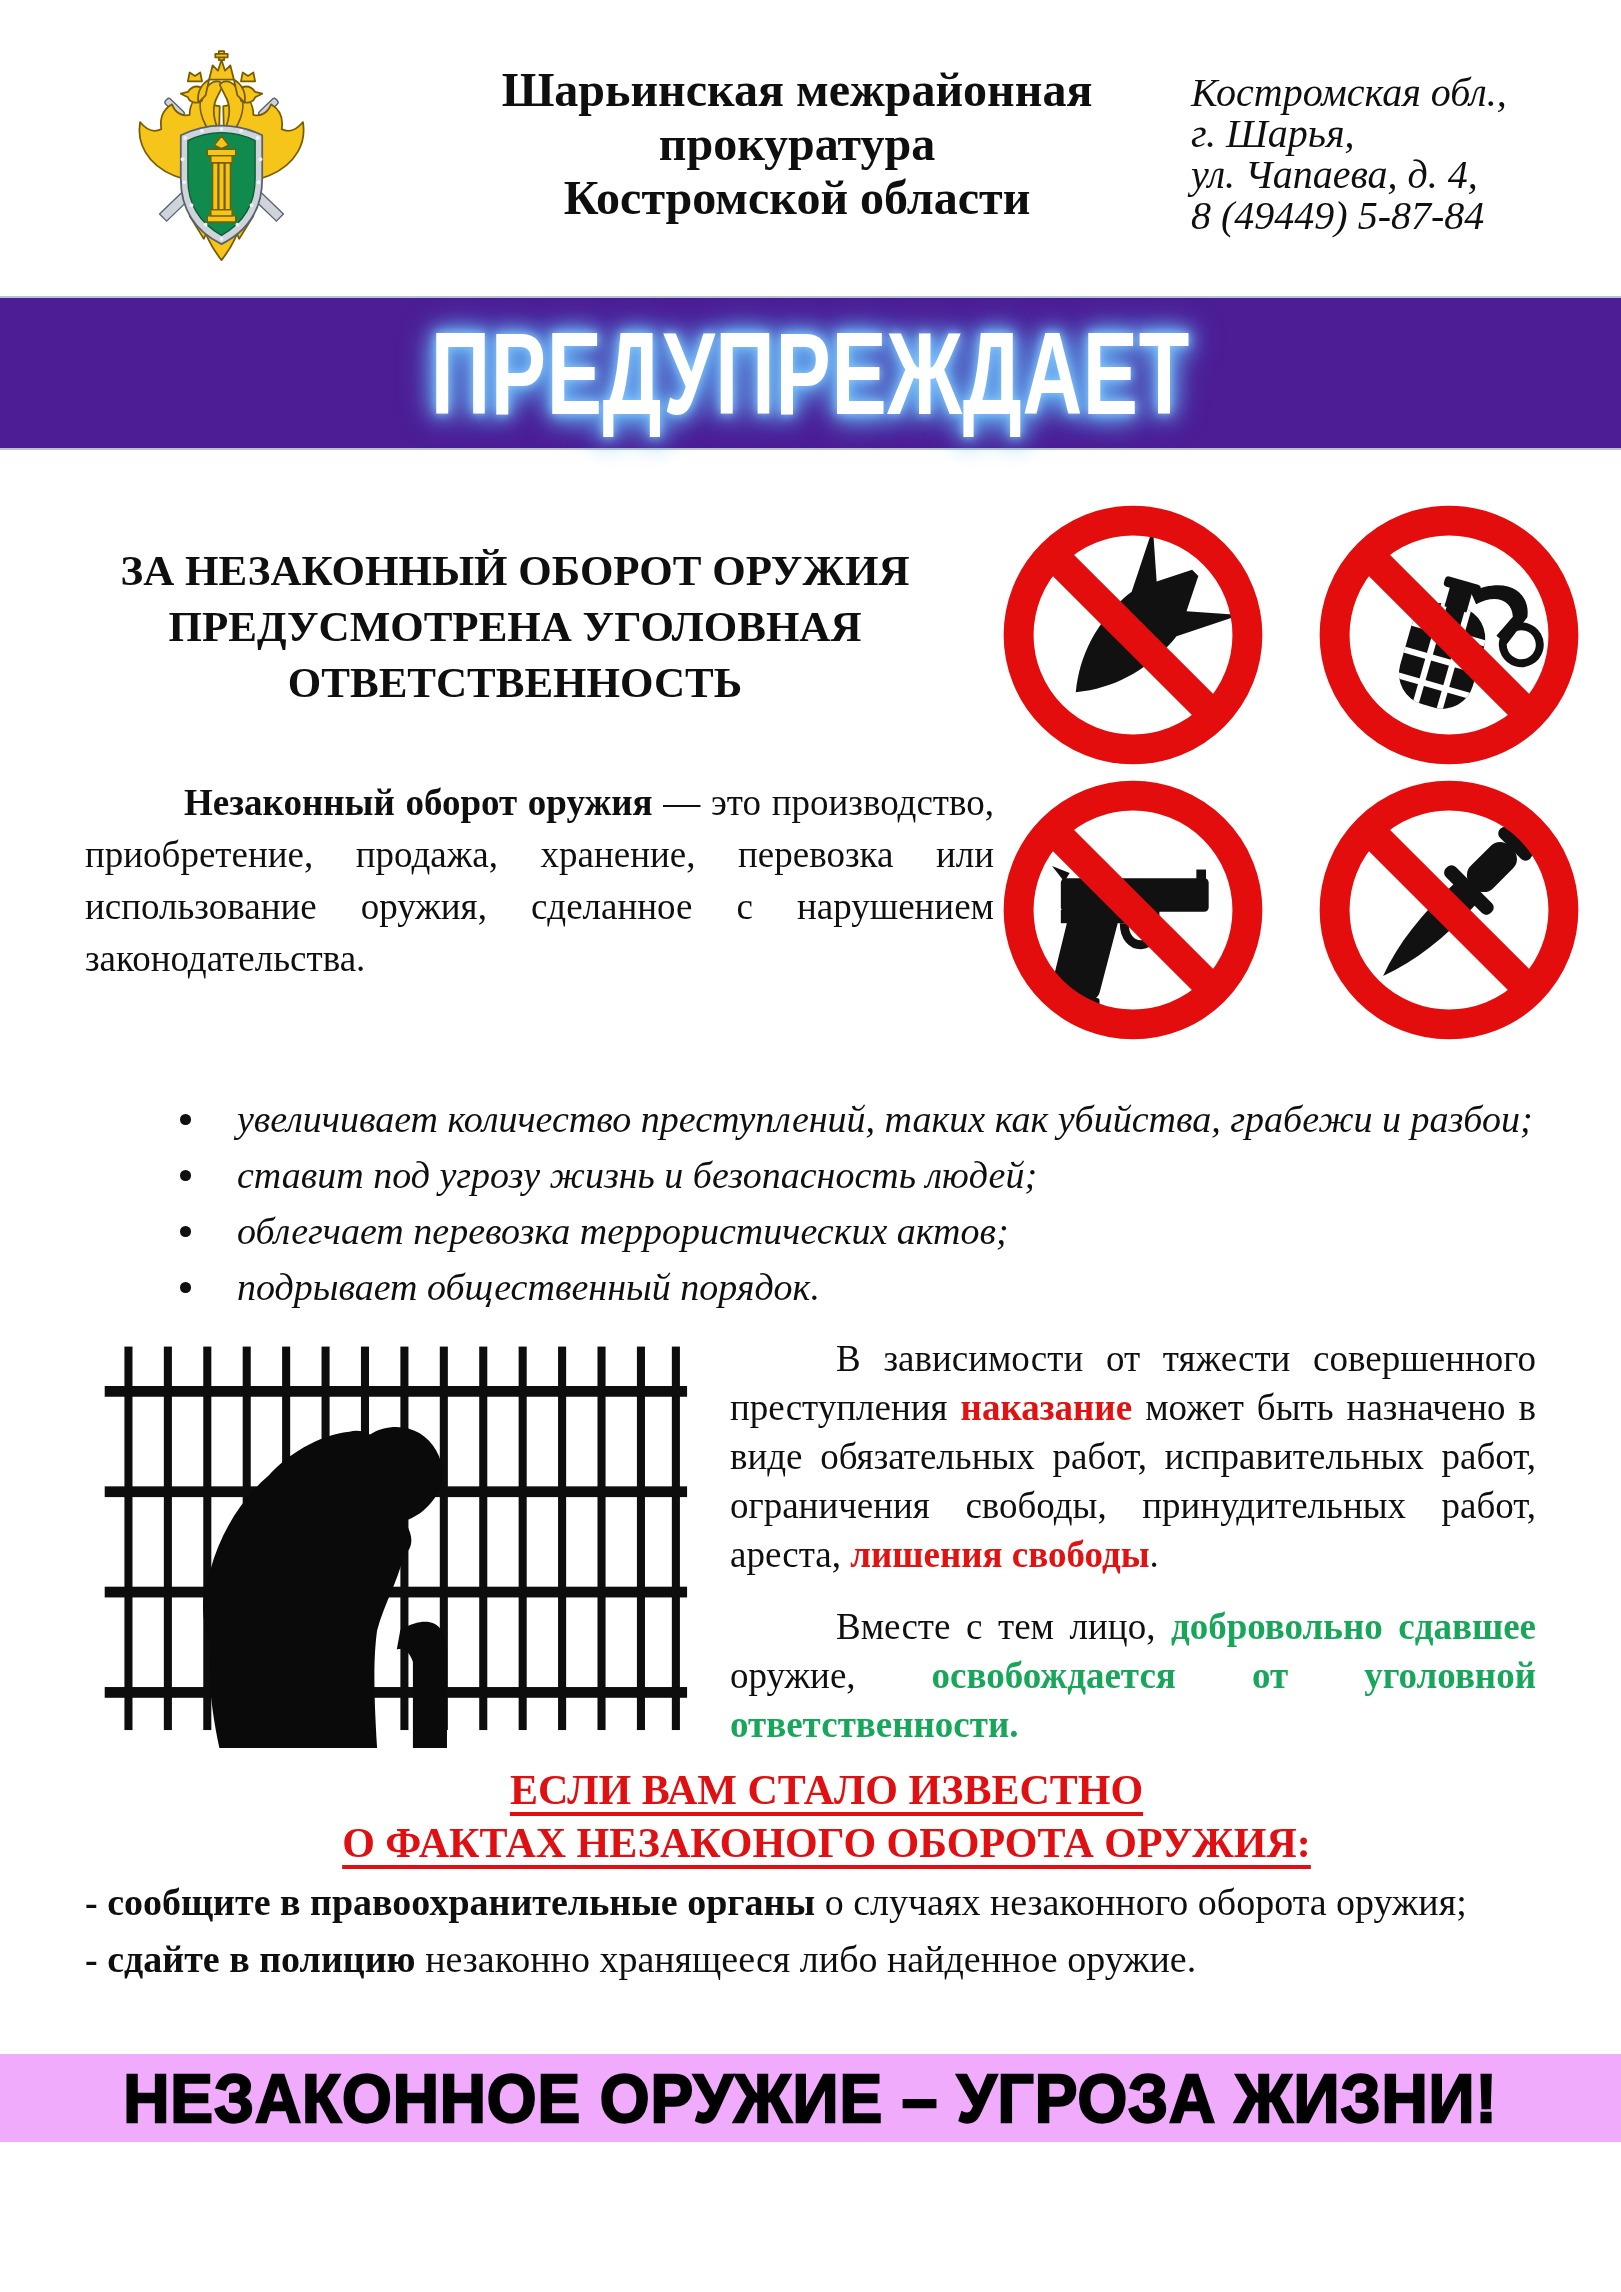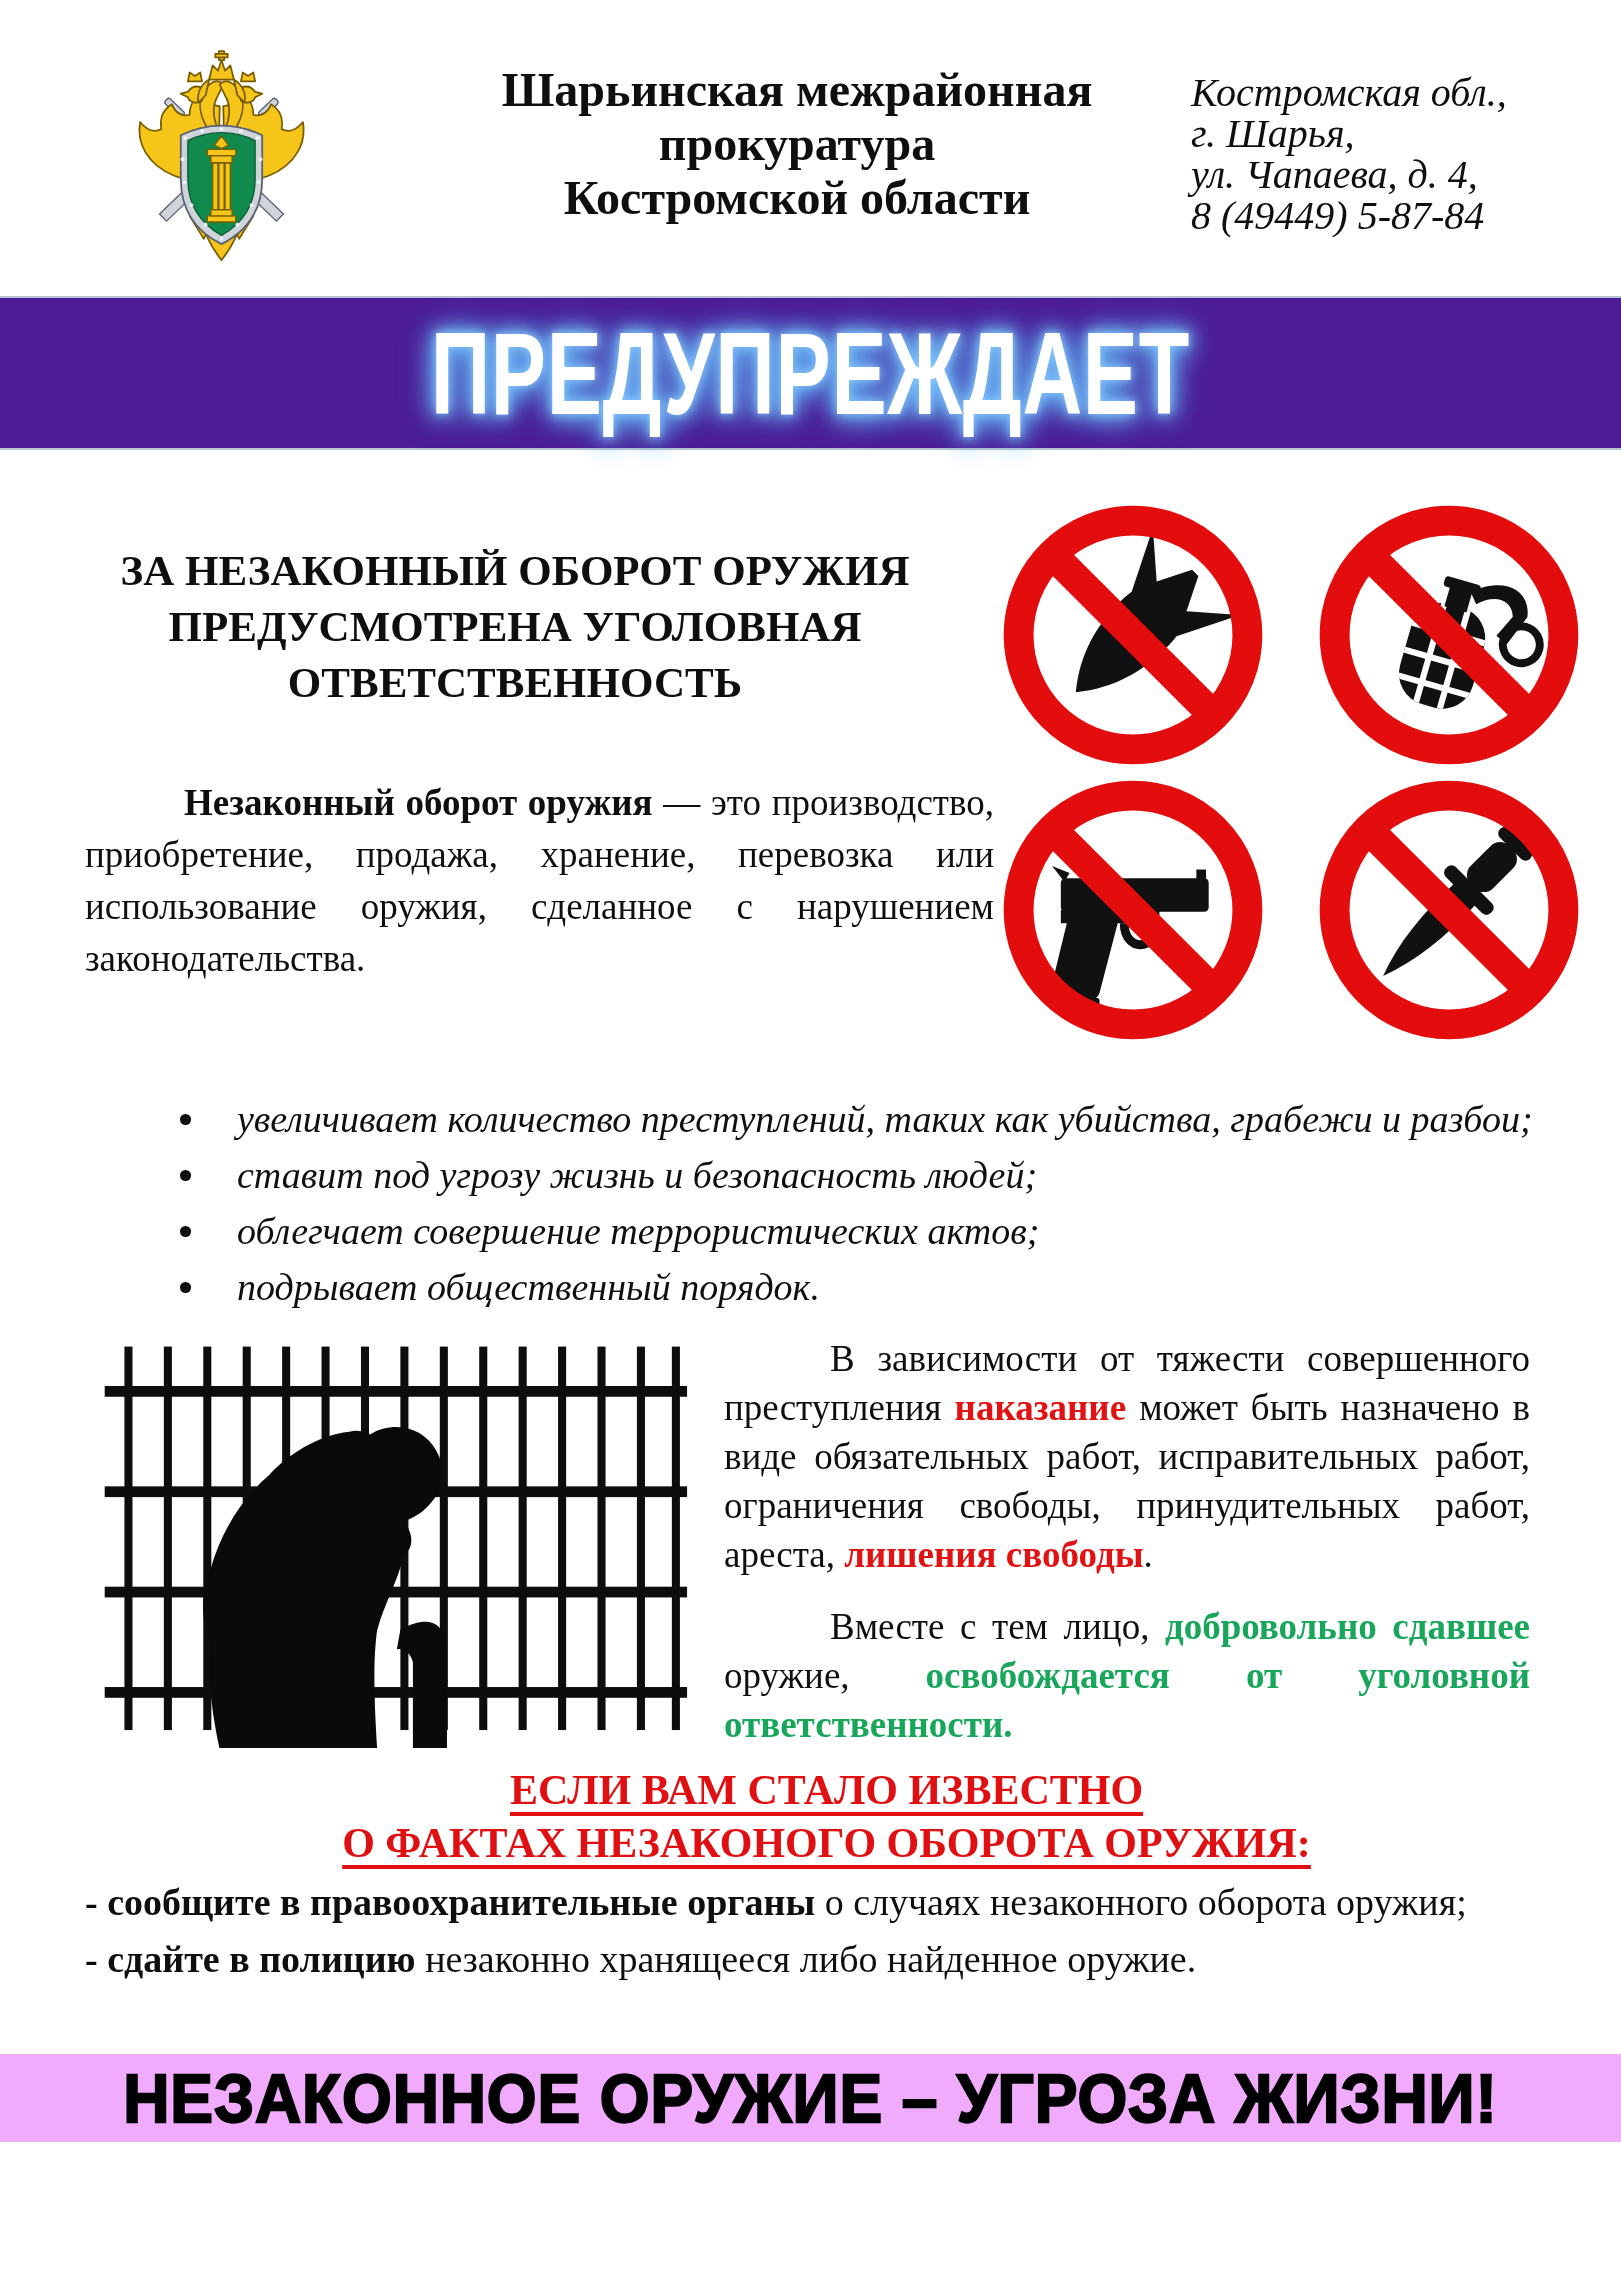--- a/index.html
+++ b/index.html
@@ -57,21 +57,21 @@
     list-style:none;margin:0;padding:0;font-size:38px;
   }
   #danger-bullets li{position:relative;line-height:56px;padding-left:152px;font-style:italic;}
   #danger-bullets li::before{
     content:"";position:absolute;left:95px;top:23px;width:10.7px;height:10.7px;
     border-radius:50%;background:#0f0f0f;
   }
   
   #prisoner-row{position:absolute;left:85px;top:1334px;width:1451px;display:flex;}
   #prisoner-art{width:620px;height:414px;flex:0 0 auto;}
-  #prisoner-text{margin-left:19px;width:806px;}
+  #prisoner-text{margin-left:25px;width:806px;}
   #prisoner-text p{
     margin:0;font-size:37px;line-height:49px;text-align:justify;text-indent:106px;
   }
   #prisoner-text p + p{margin-top:23px;}
   .red-b{color:#e21212;font-weight:bold;}
   .green-b{color:#18a75a;font-weight:bold;}
   
   #report-heading{
     position:absolute;left:16px;top:1764px;width:1621px;text-align:center;
     color:#e01012;font-weight:bold;font-size:42px;line-height:53px;
@@ -245,21 +245,21 @@
         <circle cx="150" cy="150" r="130" fill="none" stroke="#e40d0d" stroke-width="34"></circle>
         <line x1="60" y1="60" x2="240" y2="240" stroke="#e40d0d" stroke-width="34"></line>
       </svg>
     </div>
   </div>
 
 
   <ul id="danger-bullets">
     <li>увеличивает количество преступлений, таких как убийства, грабежи и разбои;</li>
     <li>ставит под угрозу жизнь и безопасность людей;</li>
-    <li>облегчает совершение террористических актов;</li>
+    <li>облегчает перевозка террористических актов;</li>
     <li>подрывает общественный порядок.</li>
   </ul>
 
   <div id="prisoner-row">
     <div id="prisoner-art">
       <svg viewBox="0 0 692 462" width="620" height="414">
 
         <g fill="#0d0d0d">
           <rect x="44" y="14" width="9" height="428"></rect>
             <rect x="88" y="14" width="9" height="428"></rect>

